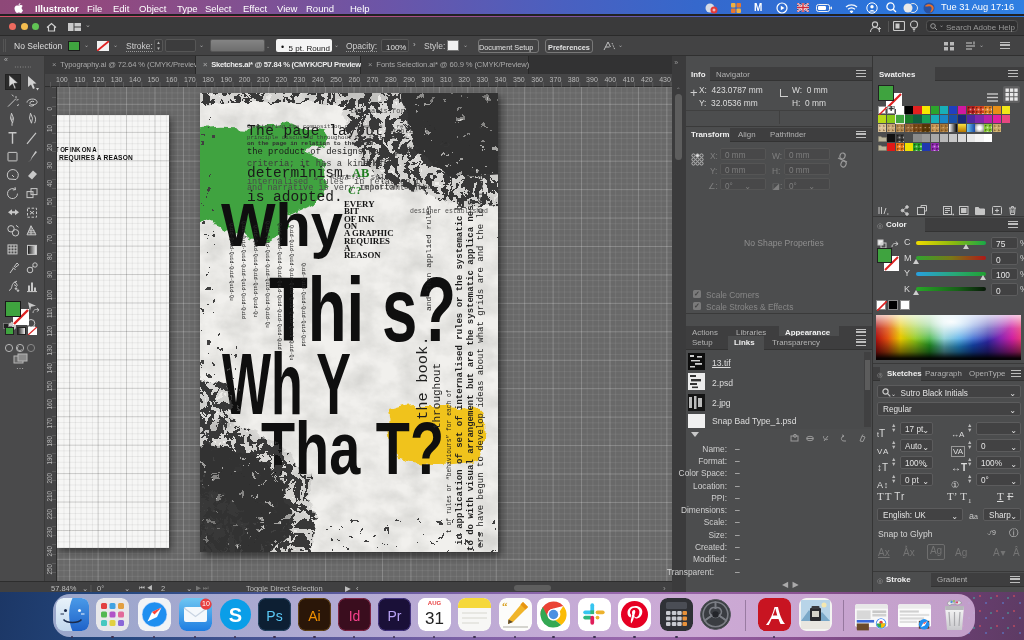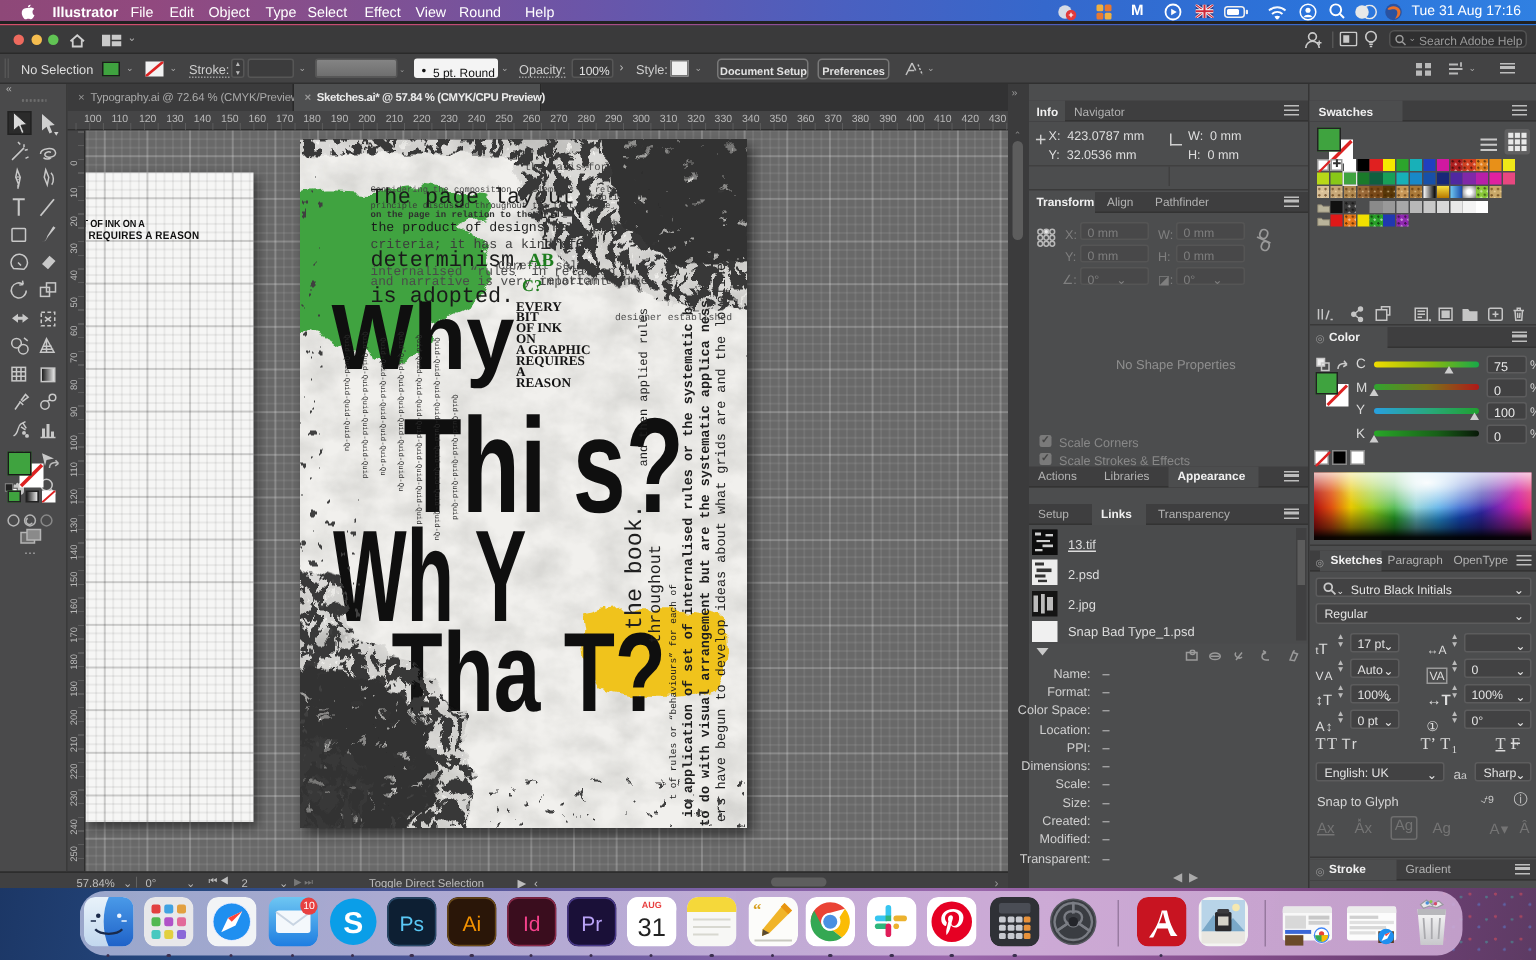--- a/index.html
+++ b/index.html
@@ -195,21 +195,21 @@
     <div class="abs" style="left:210px;top:3.5px;width:55px;height:13px;background:linear-gradient(180deg,#848484,#6e6e6e);border:1px solid #565656;border-radius:2px;"></div>
     <span class="abs" style="left:266px;top:7px;color:#999;font-size:5px;">⌄</span>
     <div class="abs" style="left:276px;top:3.5px;width:56px;height:13px;background:#f4f4f4;border-radius:2px;color:#111;font-size:8px;padding:2.5px 0 0 5px;"><span style="font-size:9px;vertical-align:1px;">•</span>&nbsp; 5 pt. Round</div>
     <span class="abs" style="left:334px;top:5.5px;color:#aaa;font-size:6px;">⌄</span>
     <span class="abs" style="left:346px;top:5.5px;color:#cfcfcf;border-bottom:1px dotted #999;">Opacity:</span>
     <div class="abs" style="left:381px;top:3.5px;width:28px;height:13px;background:#3c3c3d;border:1px solid #565656;border-radius:2px;color:#e0e0e0;font-size:8px;padding:2.5px 0 0 4px;">100%</div>
     <span class="abs" style="left:413px;top:4.5px;color:#bbb;font-size:8px;">›</span>
     <span class="abs" style="left:424px;top:5.5px;color:#cfcfcf;">Style:</span>
     <div class="abs" style="left:447px;top:4px;width:12px;height:11px;background:#f0f0f0;border:1px solid #777;"></div>
     <span class="abs" style="left:463px;top:5px;color:#aaa;font-size:6px;">⌄</span>
-    <div class="abs" style="left:478px;top:3px;width:61px;height:14px;border:1px solid #787878;border-radius:3px;color:#e2e2e2;font-size:7.3px;text-align:right;padding-top:3.5px;font-weight:bold;white-space:nowrap;">Document Setup</div>
+    <div class="abs" style="left:478px;top:3px;width:61px;height:14px;border:1px solid #787878;border-radius:3px;color:#e2e2e2;font-size:7.3px;text-align:left;padding-top:3.5px;font-weight:normal;white-space:nowrap;">Document Setup</div>
     <div class="abs" style="left:545px;top:3px;width:48px;height:14px;border:1px solid #787878;border-radius:3px;color:#e2e2e2;font-size:7.3px;text-align:center;padding-top:3.5px;font-weight:bold;white-space:nowrap;">Preferences</div>
     <div class="abs" style="left:602px;top:4px;"><svg width="14" height="12">
           <g stroke="#c0c0c0" fill="none" stroke-width="1">
             <path d="M2,10 L6,2 M6,2 l2.5,5 M3.5,7 l4,0"></path>
             <path d="M10,3 l3,7" stroke-dasharray="1.5 1"></path>
           </g>
         </svg></div>
     <span class="abs" style="left:618px;top:5px;color:#aaa;font-size:6px;">⌄</span>
     <div class="abs" style="left:944px;top:6px;"><svg width="11" height="9">
           <g fill="#b9b9b9">
@@ -226,20 +226,21 @@
             <line x1="1" y1="8" x2="7" y2="8"></line>
             <line x1="9" y1="0.5" x2="9" y2="3.5"></line>
           </g>
         </svg></div>
     <span class="abs" style="left:979px;top:5px;color:#aaa;font-size:6px;">⌄</span>
     <div class="ham" style="left:1000px;top:6px;"></div>
   </div>
   <div id="tabbar" class="abs">
     <div class="dtab" style="left:0;width:151px;"><span class="x">×</span>Typography.ai @ 72.64 % (CMYK/Preview)</div>
     <div class="dtab act" style="left:151px;width:165px;font-weight:bold;"><span class="x">×</span>Sketches.ai* @ 57.84 % (CMYK/CPU Preview)</div>
+    <div class="dtab" style="left:316px;width:168px;"><span class="x">×</span>Fonts Selection.ai* @ 60.9 % (CMYK/Preview)</div>
   </div>
   <div id="tools" class="abs">
     <span class="abs" style="left:4px;top:0.5px;color:#b5b5b5;font-size:7px;">«</span>
     <div class="abs" style="left:14px;top:10px;width:17px;height:2px;background-image:radial-gradient(circle,#6e6e6e 0.7px,transparent 1px);background-size:2.6px 2px;"></div>
     <div class="abs" style="left:4.5px;top:18.3px;width:16px;height:16px;background:#2b2b2b;border:1px solid #222;"></div>
     <svg class="abs" style="left:0;top:14px;" width="45" height="310" viewBox="0 0 45 310">
       <g stroke="#c8c8c8" fill="none" stroke-width="1">
         <path d="M9,6 L9,18 L12.5,15 L14.5,20 L16,19.3 L14,14.5 L18,14 Z" fill="#dadada" stroke="#2b2b2b" stroke-width="0.6" transform="translate(0,-1)"></path>
         <path d="M28,6 L28,17 L31,14.5 L33,19 L34.8,18.2 L33,13.8 L36.5,13.4 Z" fill="#d0d0d0" stroke="none"></path>
           <path d="M36,18 l3,0 -1.5,2.5 z" fill="#d0d0d0" stroke="none"></path>
@@ -682,21 +683,21 @@
     <span class="abs dim" style="left:22px;top:125px;font-size:8.4px;">∠:</span>
       <div class="fld dim" style="left:34px;top:122.5px;width:46px;height:12px;padding:1.5px 4px;background:#484849;border-color:#555;">0° &nbsp;&nbsp;&nbsp;&nbsp;⌄</div>
     <span class="abs dim" style="left:86px;top:125px;font-size:8.4px;">◪:</span>
       <div class="fld dim" style="left:98px;top:122.5px;width:46px;height:12px;padding:1.5px 4px;background:#484849;border-color:#555;">0° &nbsp;&nbsp;&nbsp;&nbsp;⌄</div>
     <div class="abs dim" style="left:58px;top:182px;font-size:8.6px;color:#8f8f8f;">No Shape Properties</div>
     <div class="cb" style="left:7px;top:234px;">✓</div>
       <span class="abs dim" style="left:20px;top:234px;font-size:8.4px;color:#888;">Scale Corners</span>
     <div class="cb" style="left:7px;top:246px;">✓</div>
       <span class="abs dim" style="left:20px;top:246px;font-size:8.4px;color:#888;">Scale Strokes &amp; Effects</span>
     <div class="abs" style="left:0;top:257px;width:186px;border-top:1px solid #3a3a3a;"></div>
-    <div class="tstrip" style="top:255px;">
+    <div class="tstrip" style="top:270px;">
         <span class="t" style="left:6px;">Actions</span>
         <span class="t" style="left:50px;">Libraries</span>
         <div class="actbg" style="left:93px;width:60px;"></div>
         <span class="t act" style="left:99px;">Appearance</span>
         <div class="ham" style="right:6px;top:3px;"></div>
       </div>
     <div class="tstrip" style="top:280px;">
         <span class="t" style="left:6px;">Setup</span>
         <div class="actbg" style="left:42px;width:36px;"></div>
         <span class="t act" style="left:48px;">Links</span>
@@ -764,21 +765,21 @@
       <div class="abs" style="right:145px;width:max-content;top:65.5px;">Dimensions:</div>
         <div class="abs" style="left:49px;top:65.5px;">–</div>
       <div class="abs" style="right:145px;width:max-content;top:77.8px;">Scale:</div>
         <div class="abs" style="left:49px;top:77.8px;">–</div>
       <div class="abs" style="right:145px;width:max-content;top:90.1px;">Size:</div>
         <div class="abs" style="left:49px;top:90.1px;">–</div>
       <div class="abs" style="right:145px;width:max-content;top:102.4px;">Created:</div>
         <div class="abs" style="left:49px;top:102.4px;">–</div>
       <div class="abs" style="right:145px;width:max-content;top:114.7px;">Modified:</div>
         <div class="abs" style="left:49px;top:114.7px;">–</div>
-      <div class="abs" style="right:145px;width:max-content;top:127px;">Transparent:</div>
+      <div class="abs" style="right:158px;width:max-content;top:127px;">Transparent:</div>
         <div class="abs" style="left:49px;top:127px;">–</div>
     </div>
     <div class="abs" style="left:96px;top:524px;color:#aaa;font-size:8px;">◀ &nbsp;▶</div>
   </div>
   <div id="pright" class="abs">
     <div class="tstrip" style="top:11.3px;">
         <div class="actbg" style="left:0;width:62px;"></div>
         <span class="t act" style="left:6px;">Swatches</span>
         <div class="ham" style="right:6px;top:3px;"></div>
       </div>

